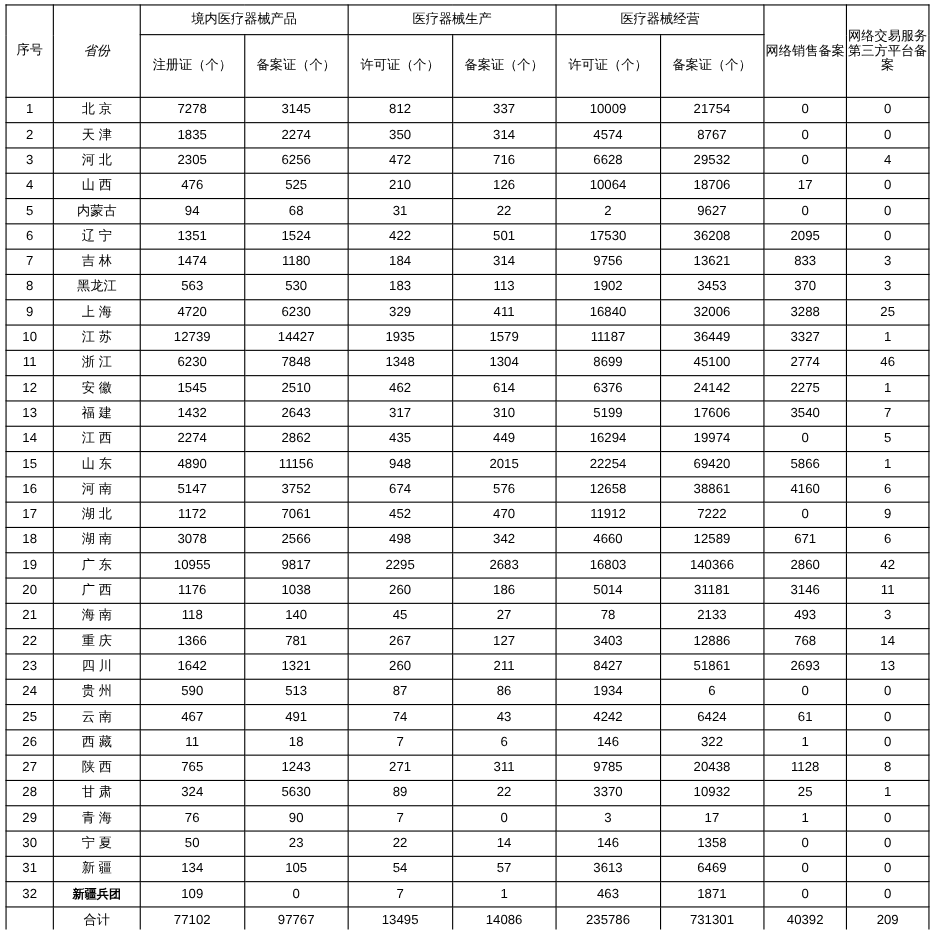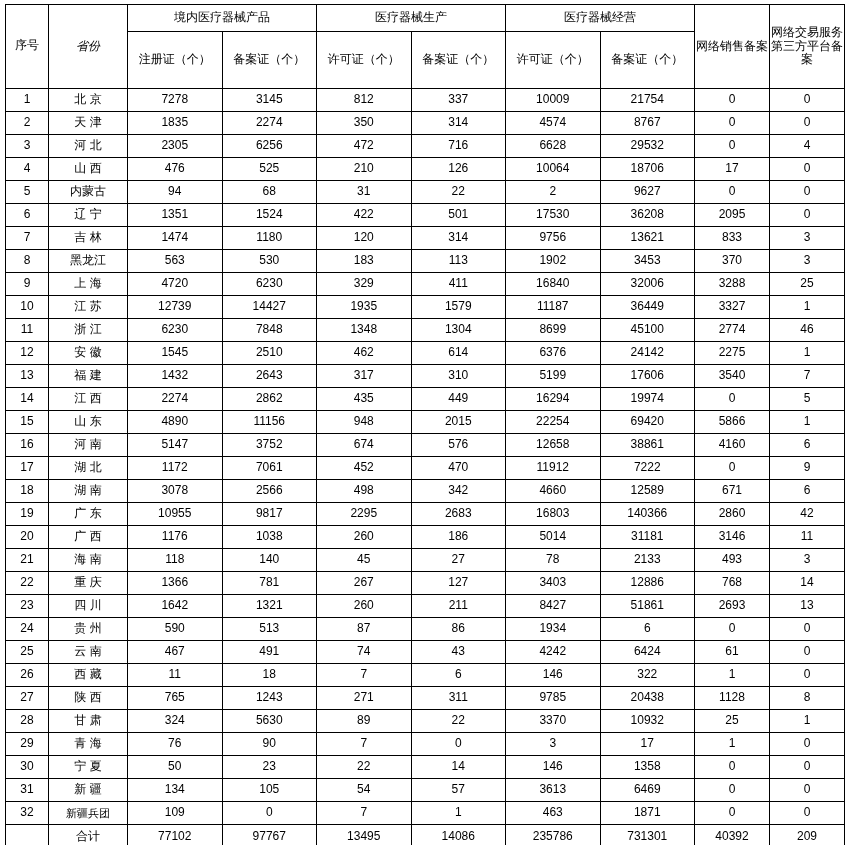--- a/index.html
+++ b/index.html
@@ -182,21 +182,21 @@
           <td class="num">17530</td>
           <td class="num">36208</td>
           <td class="num-narrow">2095</td>
           <td class="num-narrow">0</td>
         </tr>
         <tr>
           <td class="no">7</td>
           <td class="prov">吉 林</td>
           <td class="num">1474</td>
           <td class="num">1180</td>
-          <td class="num">120</td>
+          <td class="num">184</td>
           <td class="num">314</td>
           <td class="num">9756</td>
           <td class="num">13621</td>
           <td class="num-narrow">833</td>
           <td class="num-narrow">3</td>
         </tr>
         <tr>
           <td class="no">8</td>
           <td class="prov">黑龙江</td>
           <td class="num">563</td>
@@ -479,21 +479,21 @@
           <td class="num">105</td>
           <td class="num">54</td>
           <td class="num">57</td>
           <td class="num">3613</td>
           <td class="num">6469</td>
           <td class="num-narrow">0</td>
           <td class="num-narrow">0</td>
         </tr>
         <tr>
           <td class="no">32</td>
-          <td class="prov small" style="font-size: 11px;">新疆兵团</td>
+          <td class="prov small" style="font-size: 11px; font-weight: bold;">新疆兵团</td>
           <td class="num">109</td>
           <td class="num">0</td>
           <td class="num">7</td>
           <td class="num">1</td>
           <td class="num">463</td>
           <td class="num">1871</td>
           <td class="num-narrow">0</td>
           <td class="num-narrow">0</td>
         </tr>
       </tbody>

